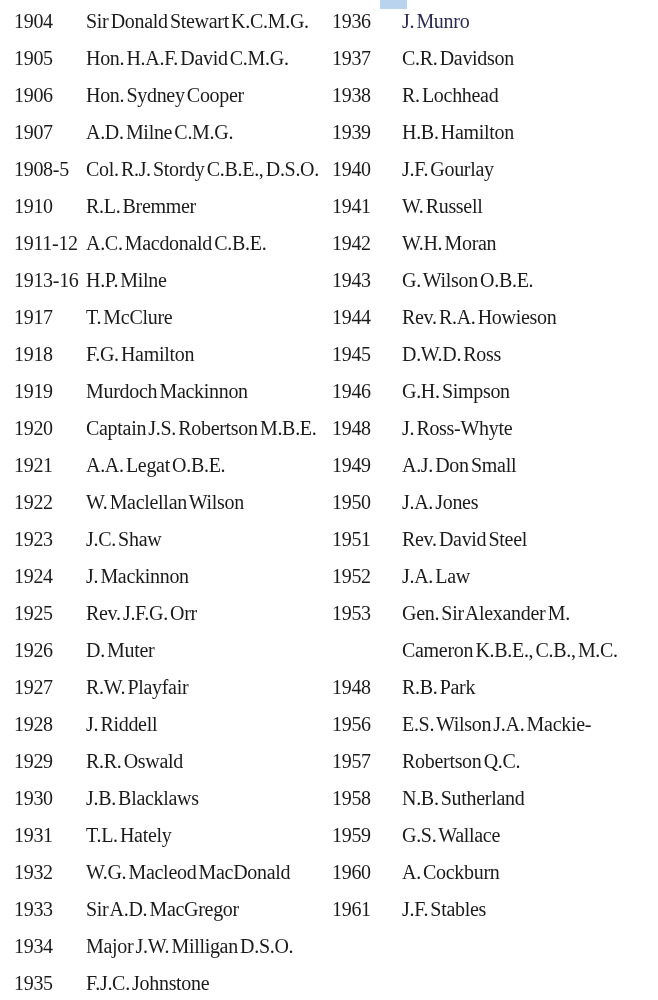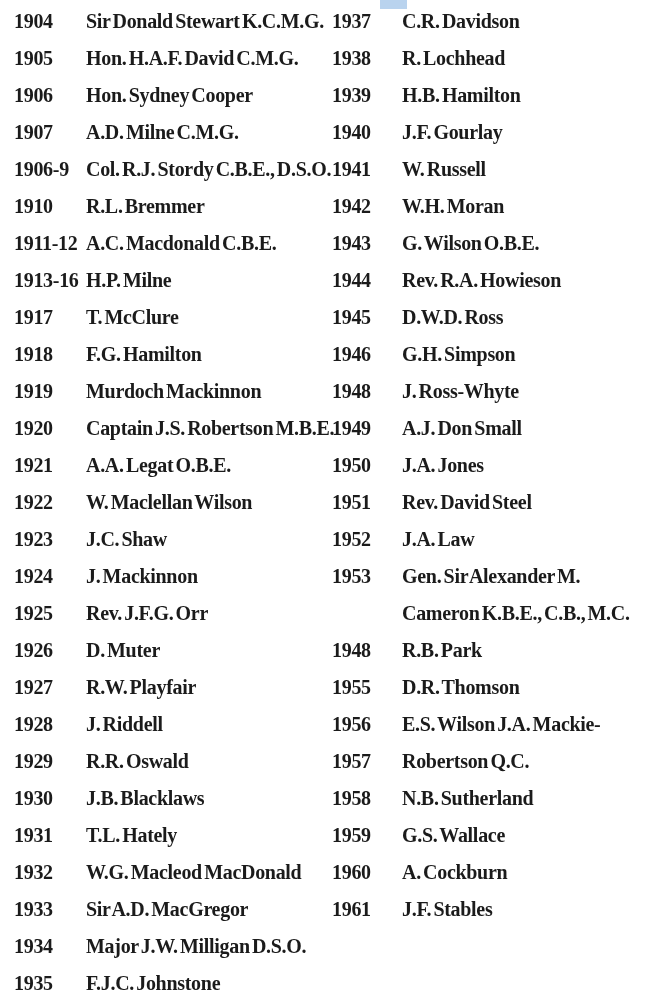--- a/index.html
+++ b/index.html
@@ -22,21 +22,20 @@
   }
   .col-left  { left: 14px;  width: 315px; }
   .col-right { left: 332px; width: 326px; }
   .row {
     height: 37px;
     line-height: 37px;
     white-space: nowrap;
     font-size: 20px;
     letter-spacing: -0.3px;
     word-spacing: -2.5px;
-    font-weight: bold;
   }
   .year {
     display: inline-block;
     vertical-align: top;
   }
   .col-left  .year { width: 72px; }
   .col-right .year { width: 70px; }
   .name {
     display: inline-block;
     vertical-align: top;
@@ -52,21 +51,21 @@
 </head>
 <body>
 
 <div class="page" style="color: rgb(27, 27, 27); background: rgb(255, 255, 255);">
   <div class="artifact" style="background: rgb(185, 211, 238);"></div>
   <div class="col col-left">
       <div class="row"><span class="year">1904</span><span class="name">Sir Donald Stewart K.C.M.G.</span></div>
       <div class="row"><span class="year">1905</span><span class="name">Hon. H.A.F. David C.M.G.</span></div>
       <div class="row"><span class="year">1906</span><span class="name">Hon. Sydney Cooper</span></div>
       <div class="row"><span class="year">1907</span><span class="name">A.D. Milne C.M.G.</span></div>
-      <div class="row"><span class="year">1906-9</span><span class="name">Col. R.J. Stordy C.B.E., D.S.O.</span></div>
+      <div class="row"><span class="year">1908-5</span><span class="name">Col. R.J. Stordy C.B.E., D.S.O.</span></div>
       <div class="row"><span class="year">1910</span><span class="name">R.L. Bremmer</span></div>
       <div class="row"><span class="year">1911-12</span><span class="name">A.C. Macdonald C.B.E.</span></div>
       <div class="row"><span class="year">1913-16</span><span class="name">H.P. Milne</span></div>
       <div class="row"><span class="year">1917</span><span class="name">T. McClure</span></div>
       <div class="row"><span class="year">1918</span><span class="name">F.G. Hamilton</span></div>
       <div class="row"><span class="year">1919</span><span class="name">Murdoch Mackinnon</span></div>
       <div class="row"><span class="year">1920</span><span class="name">Captain J.S. Robertson M.B.E.</span></div>
       <div class="row"><span class="year">1921</span><span class="name">A.A. Legat O.B.E.</span></div>
       <div class="row"><span class="year">1922</span><span class="name">W. Maclellan Wilson</span></div>
       <div class="row"><span class="year">1923</span><span class="name">J.C. Shaw</span></div>
@@ -77,39 +76,39 @@
       <div class="row"><span class="year">1928</span><span class="name">J. Riddell</span></div>
       <div class="row"><span class="year">1929</span><span class="name">R.R. Oswald</span></div>
       <div class="row"><span class="year">1930</span><span class="name">J.B. Blacklaws</span></div>
       <div class="row"><span class="year">1931</span><span class="name">T.L. Hately</span></div>
       <div class="row"><span class="year">1932</span><span class="name">W.G. Macleod MacDonald</span></div>
       <div class="row"><span class="year">1933</span><span class="name">Sir A.D. MacGregor</span></div>
       <div class="row"><span class="year">1934</span><span class="name">Major J.W. Milligan D.S.O.</span></div>
       <div class="row"><span class="year">1935</span><span class="name">F.J.C. Johnstone</span></div>
     </div>
   <div class="col col-right">
+      <div class="row"><span class="year">1936</span><span class="name" style="color: rgb(43, 43, 82);">J. Munro</span></div>
       <div class="row"><span class="year">1937</span><span class="name">C.R. Davidson</span></div>
       <div class="row"><span class="year">1938</span><span class="name">R. Lochhead</span></div>
       <div class="row"><span class="year">1939</span><span class="name">H.B. Hamilton</span></div>
       <div class="row"><span class="year">1940</span><span class="name">J.F. Gourlay</span></div>
       <div class="row"><span class="year">1941</span><span class="name">W. Russell</span></div>
       <div class="row"><span class="year">1942</span><span class="name">W.H. Moran</span></div>
       <div class="row"><span class="year">1943</span><span class="name">G. Wilson O.B.E.</span></div>
       <div class="row"><span class="year">1944</span><span class="name">Rev. R.A. Howieson</span></div>
       <div class="row"><span class="year">1945</span><span class="name">D.W.D. Ross</span></div>
       <div class="row"><span class="year">1946</span><span class="name">G.H. Simpson</span></div>
       <div class="row"><span class="year">1948</span><span class="name">J. Ross-Whyte</span></div>
       <div class="row"><span class="year">1949</span><span class="name">A.J. Don Small</span></div>
       <div class="row"><span class="year">1950</span><span class="name">J.A. Jones</span></div>
       <div class="row"><span class="year">1951</span><span class="name">Rev. David Steel</span></div>
       <div class="row"><span class="year">1952</span><span class="name">J.A. Law</span></div>
       <div class="row"><span class="year">1953</span><span class="name">Gen. Sir Alexander M.</span></div>
       <div class="row"><span class="year"></span><span class="name">Cameron K.B.E., C.B., M.C.</span></div>
       <div class="row"><span class="year">1948</span><span class="name">R.B. Park</span></div>
-      <div class="row"><span class="year">1955</span><span class="name">D.R. Thomson</span></div>
       <div class="row"><span class="year">1956</span><span class="name">E.S. Wilson J.A. Mackie-</span></div>
       <div class="row"><span class="year">1957</span><span class="name">Robertson Q.C.</span></div>
       <div class="row"><span class="year">1958</span><span class="name">N.B. Sutherland</span></div>
       <div class="row"><span class="year">1959</span><span class="name">G.S. Wallace</span></div>
       <div class="row"><span class="year">1960</span><span class="name">A. Cockburn</span></div>
       <div class="row"><span class="year">1961</span><span class="name">J.F. Stables</span></div>
     </div>
 </div>
 
 </body></html>

